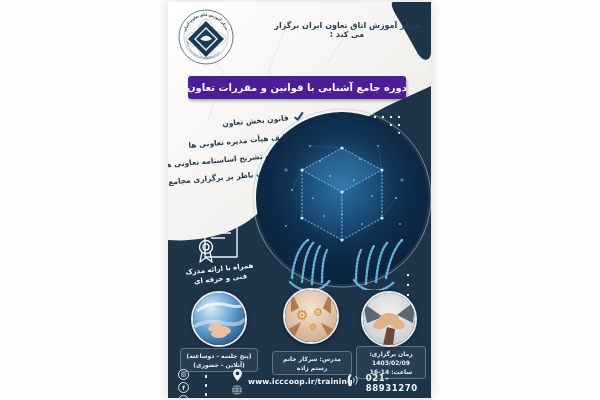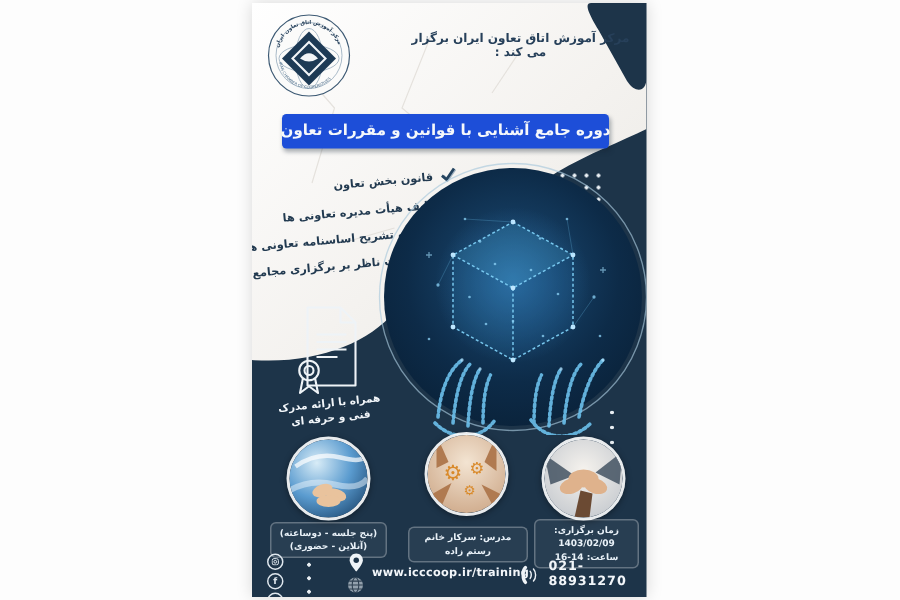--- a/index.html
+++ b/index.html
@@ -15,21 +15,21 @@
   
   .logo{position:absolute;left:9px;top:6px;width:58px;height:58px;}
   
   .header-line{
     position:absolute;top:19px;right:5px;width:158px;
     font-size:8px;font-weight:bold;color:#27405a;direction:rtl;text-align:center;
   }
   
   .title-box{
     position:absolute;left:20px;top:74px;width:218px;height:23px;
-    background:#1d4ed8;border-radius:3px;display:flex;align-items:center;justify-content:center;
+    background:#4c1d95;border-radius:3px;display:flex;align-items:center;justify-content:center;
     box-shadow:1px 2px 3px rgba(20,35,50,.35);
   }
   .title-box span{color:#f5f8fb;font-size:10px;font-weight:bold;direction:rtl;white-space:nowrap;}
   
   .topic{
     position:absolute;display:flex;align-items:center;gap:4px;direction:rtl;
     transform:rotate(-5deg);transform-origin:right center;
   }
   .topic .t-label{font-size:7.5px;font-weight:bold;color:#223a50;white-space:nowrap;}
   .topic .chk{width:12px;height:11px;flex:0 0 auto;}
@@ -74,21 +74,21 @@
   
   .social{position:absolute;left:10px;top:367px;display:flex;flex-direction:column;gap:2px;}
   .social .s-ic{width:9px;height:9px;border:1px solid #dfe7ee;border-radius:50%;
     display:flex;align-items:center;justify-content:center;color:#dfe7ee;
     font-size:6px;font-weight:bold;line-height:1;}
   .pin-globe{position:absolute;left:62px;top:366px;width:14px;height:30px;display:flex;flex-direction:column;align-items:center;gap:2px;}
   .website{
     position:absolute;left:80px;top:375px;width:90px;text-align:center;
     color:#f2f6fa;font-size:7.5px;font-weight:bold;letter-spacing:.2px;
   }
-  .phone-wrap{position:absolute;left:178px;top:371px;display:flex;align-items:center;gap:5px;}
+  .phone-wrap{position:absolute;left:178px;top:371px;display:flex;align-items:flex-start;gap:5px;}
   .phone-number{color:#f2f6fa;font-size:8.5px;font-weight:bold;letter-spacing:.6px;}
 </style>
 </head>
 <body>
 
 <div class="poster">
 
   <svg class="bg-art" viewBox="0 0 263 396">
     <defs>
       <linearGradient id="paperG" x1="0" y1="0" x2="1" y2="1">

